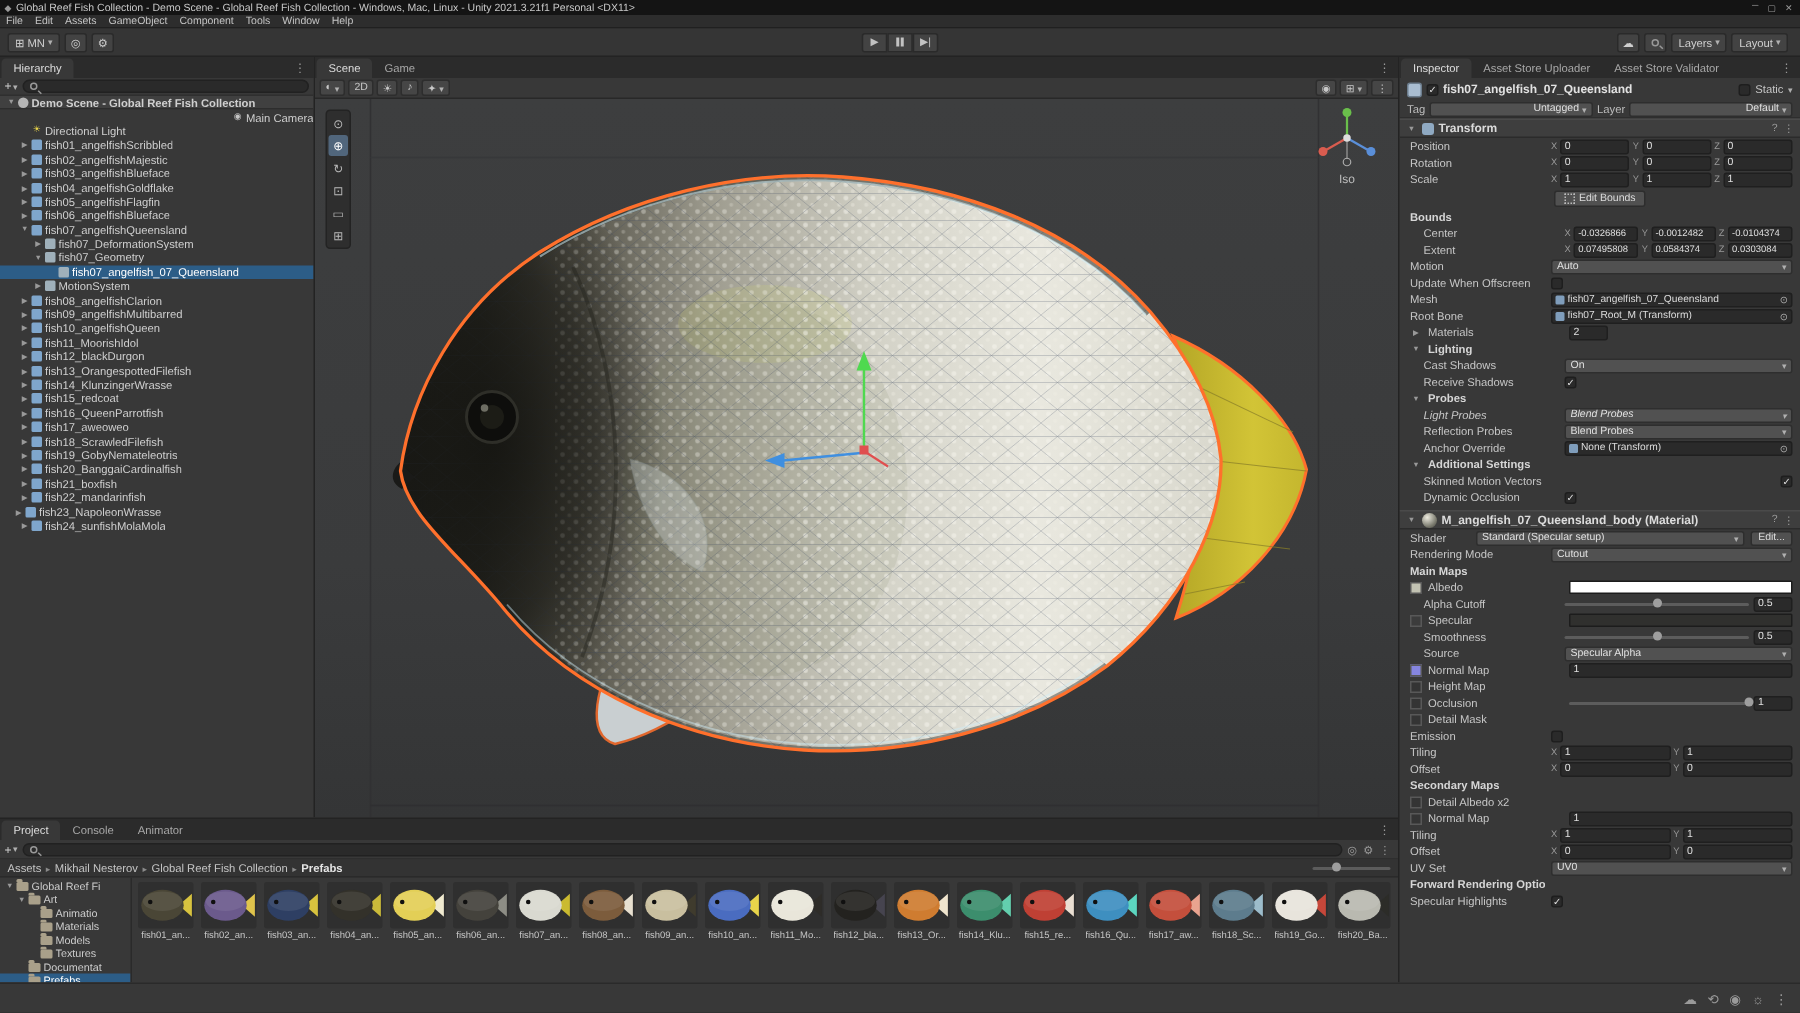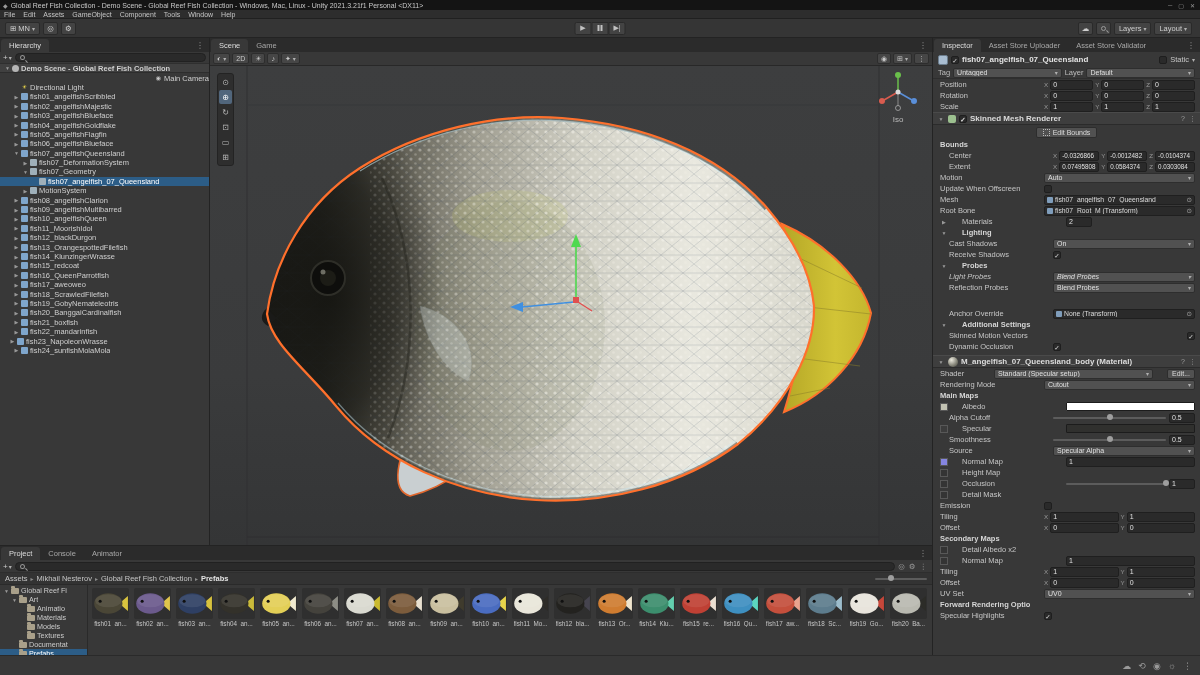--- a/index.html
+++ b/index.html
@@ -61,29 +61,29 @@
 .tools{position:absolute;left:7px;top:7px;width:17px;background:#2e2e2e;border:1px solid #232323;border-radius:3px;display:flex;flex-direction:column;padding:1px;gap:1px;}
 .toolbtn{height:14px;display:flex;align-items:center;justify-content:center;font-size:8px;color:#b8b8b8;border-radius:2px;}
 .toolbtn.active{background:#51667c;color:#fff;}
 
 .ibody{flex:1;overflow:hidden;}
 .go-h{display:flex;align-items:center;height:15px;padding:0 5px;gap:3px;font-size:8px;}
 .go-cube{width:10px;height:10px;background:#a9bdd1;border-radius:2px;border:1px solid #6c7d8d;}
 .chk{width:8px;height:8px;background:#2a2a2a;border:1px solid #1e1e1e;border-radius:2px;font-size:6.5px;line-height:8px;text-align:center;color:#e0e0e0;flex:0 0 8px;}
 .chk.on{color:#e0e0e0;}
 .go-name{font-weight:bold;color:#e2e2e2;flex:1;overflow:hidden;white-space:nowrap;}
-.tagrow{display:flex;align-items:center;height:12px;padding:0 5px;gap:3px;font-size:7.5px;border-bottom:1px solid #2e2e2e;}
+.tagrow{display:flex;align-items:center;height:12px;padding:0 5px;gap:3px;font-size:7.5px;border-bottom:1px solid #2e2e2e;text-align:right;}
 .tlab{color:#bdbdbd;}
 .drop{flex:1;display:flex;align-items:center;background:#515151;border:1px solid #2e2e2e;border-radius:2px;height:10px;padding:0 3px;gap:2px;font-size:7px;color:#e0e0e0;min-width:0;}
 .drop .dtext{flex:1;overflow:hidden;white-space:nowrap;}
 .comp-h{display:flex;align-items:center;height:13px;background:#3e3e3e;border-top:1px solid #4a4a4a;border-bottom:1px solid #2b2b2b;padding:0 4px;gap:3px;font-size:8px;font-weight:bold;color:#dcdcdc;}
 .comp-h .right{margin-left:auto;display:flex;gap:4px;color:#9d9d9d;font-weight:normal;font-size:7px;}
 .cicon{width:8px;height:8px;border-radius:2px;background:#8fa9c2;flex:0 0 8px;}
 .msphere{width:10px;height:10px;border-radius:50%;background:radial-gradient(circle at 35% 30%,#eceade,#77776b 65%,#45453e);flex:0 0 10px;}
-.irow{display:flex;align-items:center;height:11px;padding:0 5px 0 7px;gap:14px;font-size:7.5px;}
+.irow{display:flex;align-items:center;height:11px;padding:0 5px 0 7px;gap:4px;font-size:7.5px;}
 .ilabel{flex:0 0 90px;width:90px;overflow:hidden;white-space:nowrap;color:#c6c6c6;}
 .ilabel.bold{font-weight:bold;color:#d6d6d6;flex:0 0 auto;}
 .nfield{background:#2a2a2a;border:1px solid #1f1f1f;border-radius:2px;height:10px;line-height:8px;padding:0 2px;font-size:7px;color:#e0e0e0;flex:1;overflow:hidden;white-space:nowrap;min-width:0;}
 .nfield.small{font-size:6.3px;}
 .axis{font-size:6.2px;color:#9a9a9a;}
 .v3{flex:1;display:flex;align-items:center;gap:2px;min-width:0;}
 .objf{flex:1;display:flex;align-items:center;background:#2a2a2a;border:1px solid #1f1f1f;border-radius:2px;height:10px;padding:0 2px;gap:2px;font-size:6.8px;color:#dcdcdc;min-width:0;}
 .objf .oftext{flex:1;overflow:hidden;white-space:nowrap;}
 .oficon{width:6px;height:6px;background:#7f9dbb;border-radius:1px;flex:0 0 6px;}
 .ofpick{color:#aaa;font-size:6.5px;}
@@ -540,20 +540,29 @@
               <span class="dtext">Untagged</span>
               <span class="caret">▾</span>
             </span>
           <span class="tlab">Layer</span>
           <span class="drop">
               <span class="dtext">Default</span>
               <span class="caret">▾</span>
             </span>
         </div>
 
+        <div class="comp-h">
+          <span class="tri2">▼</span>
+          <span class="cicon"></span>
+          <span>Transform</span>
+          <span class="right">
+              <span>?</span>
+              <span>⋮</span>
+            </span>
+        </div>
         <div>
             <div class="irow">
               <span class="ilabel">Position</span>
               <span class="v3">
                 <span class="axis">X</span>
                 <span class="nfield">0</span>
                 <span class="axis">Y</span>
                 <span class="nfield">0</span>
                 <span class="axis">Z</span>
                 <span class="nfield">0</span>
@@ -576,30 +585,20 @@
                 <span class="axis">X</span>
                 <span class="nfield">1</span>
                 <span class="axis">Y</span>
                 <span class="nfield">1</span>
                 <span class="axis">Z</span>
                 <span class="nfield">1</span>
               </span>
             </div>
           </div>
 
-        <div class="comp-h">
-          <span class="tri2">▼</span>
-          <span class="cicon" style="background:#9cc08f"></span>
-          <span class="chk on">✓</span>
-          <span>Skinned Mesh Renderer</span>
-          <span class="right">
-              <span>?</span>
-              <span>⋮</span>
-            </span>
-        </div>
         <div class="editb-row">
             <span class="editb">
               <span class="bicon"></span>
               <span>Edit Bounds</span>
             </span>
           </div>
         <div>
             <div class="irow">
               <span class="ilabel bold">Bounds</span>
             </div>
@@ -683,21 +682,21 @@
                 <span class="caret">▾</span>
               </span>
             </div>
             <div class="irow" style="padding-left: 16px;">
               <span class="ilabel">Reflection Probes</span>
               <span class="drop">
                 <span class="dtext">Blend Probes</span>
                 <span class="caret">▾</span>
               </span>
             </div>
-            <div class="irow" style="padding-left: 16px; margin-top: 15px;">
+            <div class="irow" style="padding-left: 16px;">
               <span class="ilabel">Anchor Override</span>
               <span class="objf">
                 <span class="oficon"></span>
                 <span class="oftext">None (Transform)</span>
                 <span class="ofpick">⊙</span>
               </span>
             </div>
             <div class="irow">
               <span class="tri2">▼</span>
               <span class="ilabel bold">Additional Settings</span>

